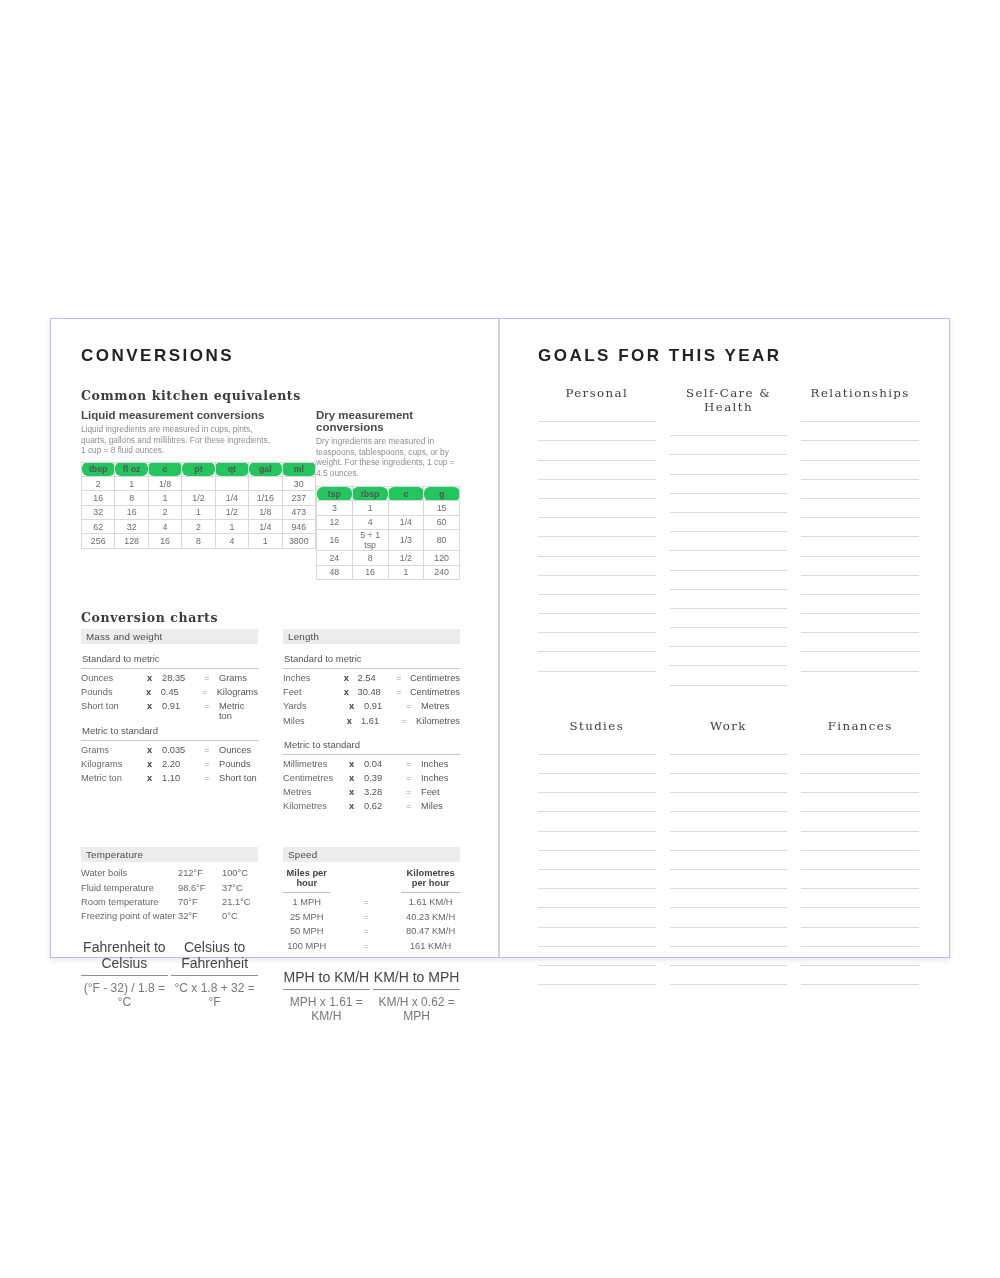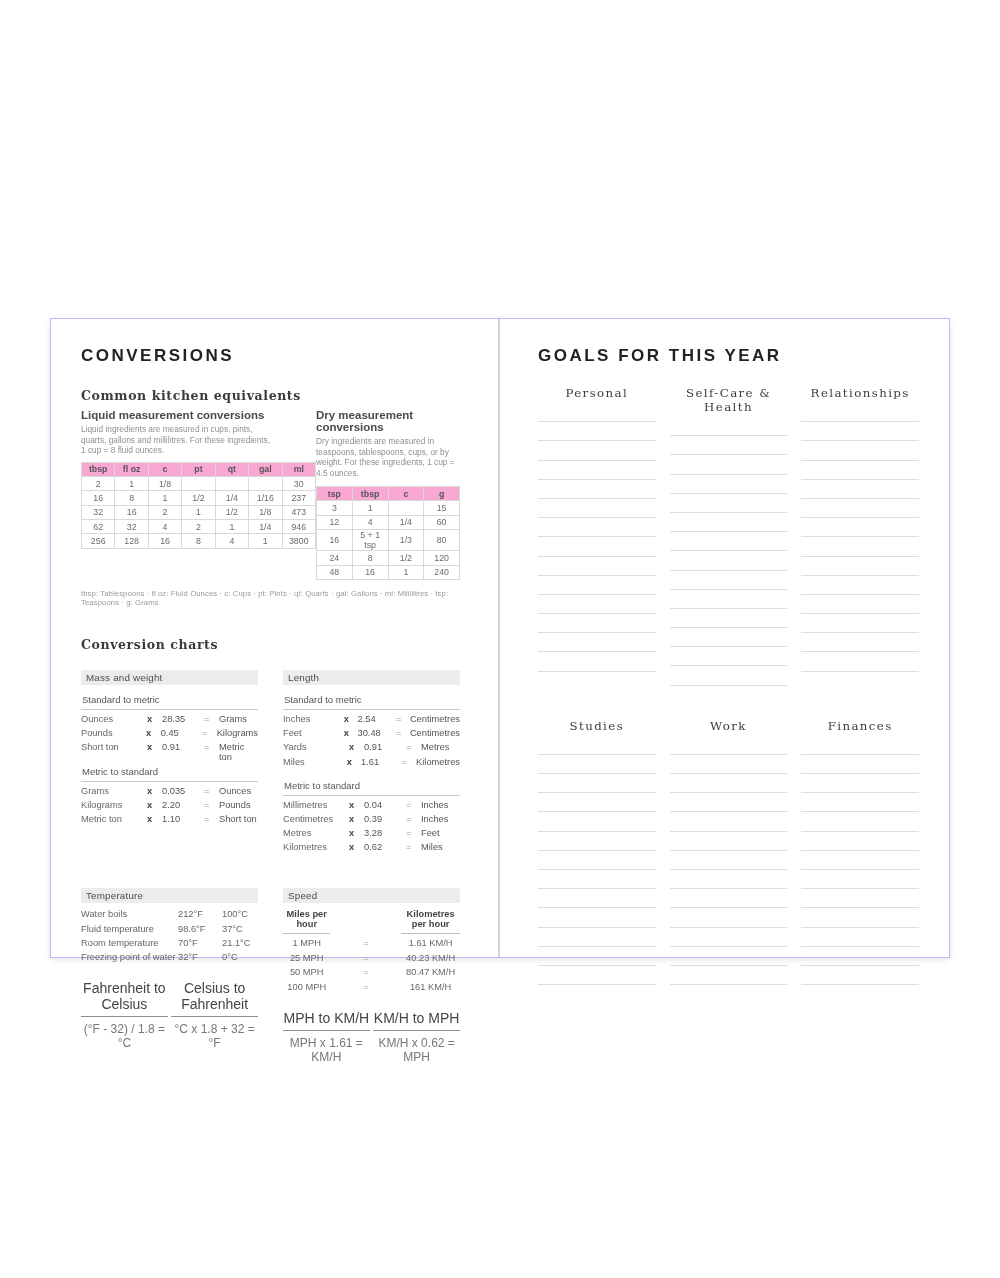--- a/index.html
+++ b/index.html
@@ -17,28 +17,28 @@
 
   .kitchen-cols{display:flex;justify-content:space-between;margin-top:6px;}
   .kcol-liquid{width:235px;}
   .kcol-dry{width:144px;}
   .kcol-h{font-size:11.5px;font-weight:700;color:#4a4a4a;margin:0 0 3px 0;}
   .kcol-desc{font-size:8.3px;line-height:10.5px;color:#8f8f8f;margin:0;}
   .kcol-liquid .kcol-desc{width:195px;}
 
   table.kitchen{border-collapse:collapse;margin-top:8px;width:100%;table-layout:fixed;}
   table.kitchen th,table.kitchen td{border:1px solid #d9d9d9;text-align:center;font-size:8.8px;color:#6b6b6b;height:13.4px;padding:0 1px;}
-  table.kitchen th{background:#f9a8d4;color:#555;font-weight:700;}
+  table.kitchen th{background:#22c55e;color:#555;font-weight:700;border-radius:6px;}
   .kcol-liquid table.kitchen{margin-top:6px;}
 
   .footnote{font-size:7.7px;color:#9a9a9a;margin:9px 0 0 0;letter-spacing:.1px;}
 
   .charts-heading{margin-top:30px;}
 
-  .charts-grid{display:flex;justify-content:space-between;margin-top:18px;}
+  .charts-grid{display:flex;justify-content:space-between;margin-top:4px;}
   .chart-col{width:177px;}
   .conv-bar{background:#ececec;color:#4c4c4c;font-size:9.8px;padding:2px 5px;letter-spacing:.2px;}
   .conv-subtitle{font-size:9.5px;color:#555;margin-top:9px;padding:0 0 4px 1px;border-bottom:1px solid #c9c9c9;}
   .conv-rows{margin-top:4px;}
   .conv-row{display:flex;align-items:baseline;height:14.2px;font-size:9.3px;color:#666;}
   .c-label{width:66px;}
   .c-x{width:15px;font-weight:700;color:#444;}
   .c-val{width:42px;color:#555;}
   .c-eq{width:15px;color:#9f9f9f;}
   .c-res{flex:1;color:#555;}
@@ -187,21 +187,20 @@
                 <td>48</td>
                 <td>16</td>
                 <td>1</td>
                 <td>240</td>
               </tr>
             </tbody>
         </table>
       </div>
     </div>
 
-    <p class="footnote">tbsp: Tablespoons · fl oz: Fluid Ounces · c: Cups · pt: Pints · qt: Quarts · gal: Gallons · ml: Millilitres · tsp: Teaspoons · g: Grams</p>
 
     <h2 class="serif-heading charts-heading">Conversion charts</h2>
 
     <div class="charts-grid">
       <div class="chart-col">
         <div class="conv-bar">Mass and weight</div>
         <div id="mass-groups">
             <div class="conv-subtitle">Standard to metric</div>
             <div class="conv-rows">
               <div class="conv-row">

